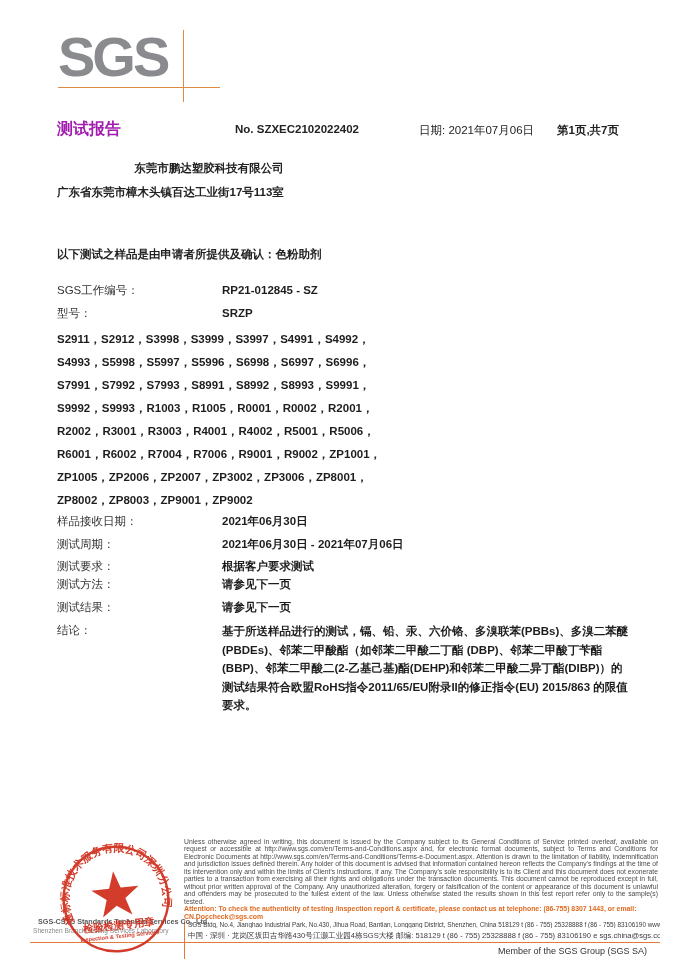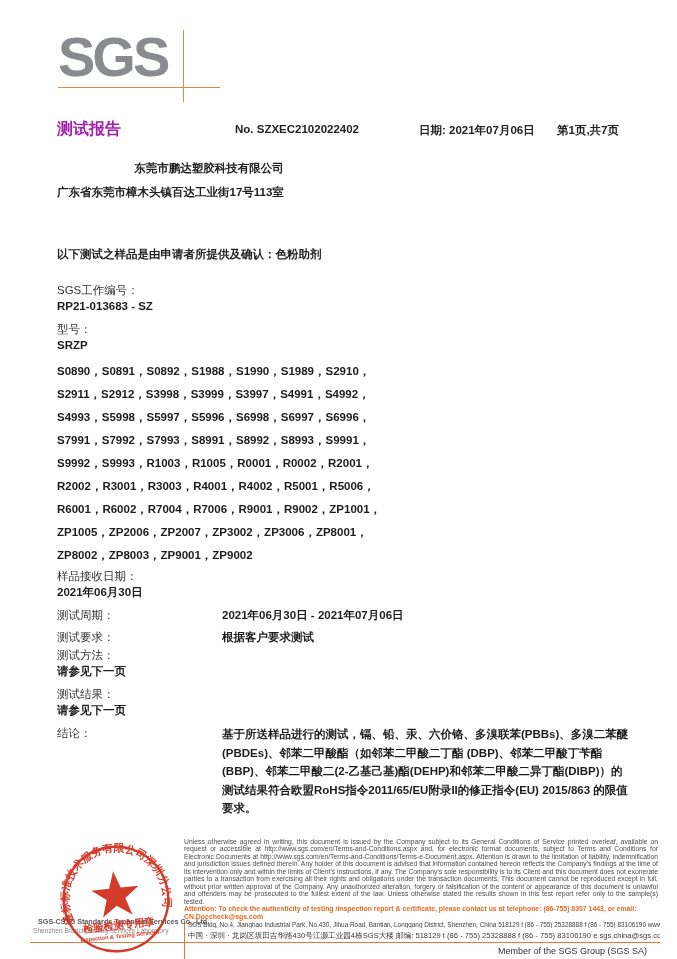--- a/index.html
+++ b/index.html
@@ -14,33 +14,33 @@
   .logo { position:absolute; left:58px; top:26px; width:160px; height:74px; }
   .logo-text {
     font-size:56px; font-weight:bold; color:#8a8b8e; letter-spacing:-3px;
     line-height:62px; font-family:"Liberation Sans",sans-serif;
   }
   .logo-hline { position:absolute; left:58px; top:87px; width:162px; height:1px; background:#dd8a44; }
   .logo-vline { position:absolute; left:183px; top:30px; width:1px; height:72px; background:#dd8a44; }
 
   .report-title { position:absolute; left:57px; top:119px; font-size:16px; font-weight:bold; color:#a21caf; }
   .report-no    { position:absolute; left:235px; top:123px; font-size:11.5px; font-weight:bold; color:#222; }
-  .report-date  { position:absolute; left:419px; top:123px; font-size:11.5px; font-weight:bold; color:#222; }
+  .report-date  { position:absolute; left:419px; top:123px; font-size:11.5px; font-weight:normal; color:#222; }
   .report-page  { position:absolute; left:557px; top:123px; font-size:11.5px; font-weight:bold; color:#222; }
 
   .client { position:absolute; left:57px; top:161px; font-size:11.5px; font-weight:bold; color:#222; }
   .client div { margin-bottom:9px;text-align:right; }
 
   
   .fields { position:absolute; left:57px; top:247px; width:575px; font-size:11.5px; }
   .intro { font-weight:bold; color:#222; margin-bottom:20px; }
   .frow { display:flex; align-items:flex-start; }
   .flabel { width:165px; flex-shrink:0; color:#333; font-weight:normal; line-height:16px; }
   .fvalue { font-weight:bold; color:#1d1d1d; line-height:16px; }
-  .mb7 { margin-bottom:7px;flex-direction:column; }
+  .mb7 { margin-bottom:7px; }
   .mb6 { margin-bottom:6px; }
   .mb2 { margin-bottom:2px; }
   .codes .fvalue div { line-height:23px; }
   .codes { margin-bottom:1px; }
   .conclusion-text { line-height:18.5px; width:412px; }
 
   
   .legal {
     position:absolute; left:184px; top:838px; width:474px;
     font-size:6.8px; line-height:7.45px; color:#4c4c4c; text-align:justify;
@@ -85,31 +85,30 @@
   <div class="client">
     <div>东莞市鹏达塑胶科技有限公司</div>
     <div>广东省东莞市樟木头镇百达工业街17号113室</div>
   </div>
 
   <div class="fields">
     <div class="intro">以下测试之样品是由申请者所提供及确认：色粉助剂</div>
 
     <div class="frow mb7">
       <div class="flabel">SGS工作编号：</div>
-      <div class="fvalue">RP21-013683 - SZ</div>
+      <div class="fvalue">RP21-012845 - SZ</div>
     </div>
 
     <div class="frow mb7">
       <div class="flabel">型号：</div>
       <div class="fvalue">SRZP</div>
     </div>
 
     <div class="frow codes">
       <div class="fvalue">
-        <div>S0890，S0891，S0892，S1988，S1990，S1989，S2910，</div>
         <div>S2911，S2912，S3998，S3999，S3997，S4991，S4992，</div>
         <div>S4993，S5998，S5997，S5996，S6998，S6997，S6996，</div>
         <div>S7991，S7992，S7993，S8991，S8992，S8993，S9991，</div>
         <div>S9992，S9993，R1003，R1005，R0001，R0002，R2001，</div>
         <div>R2002，R3001，R3003，R4001，R4002，R5001，R5006，</div>
         <div>R6001，R6002，R7004，R7006，R9001，R9002，ZP1001，</div>
         <div>ZP1005，ZP2006，ZP2007，ZP3002，ZP3006，ZP8001，</div>
         <div>ZP8002，ZP8003，ZP9001，ZP9002</div>
       </div>
     </div>

